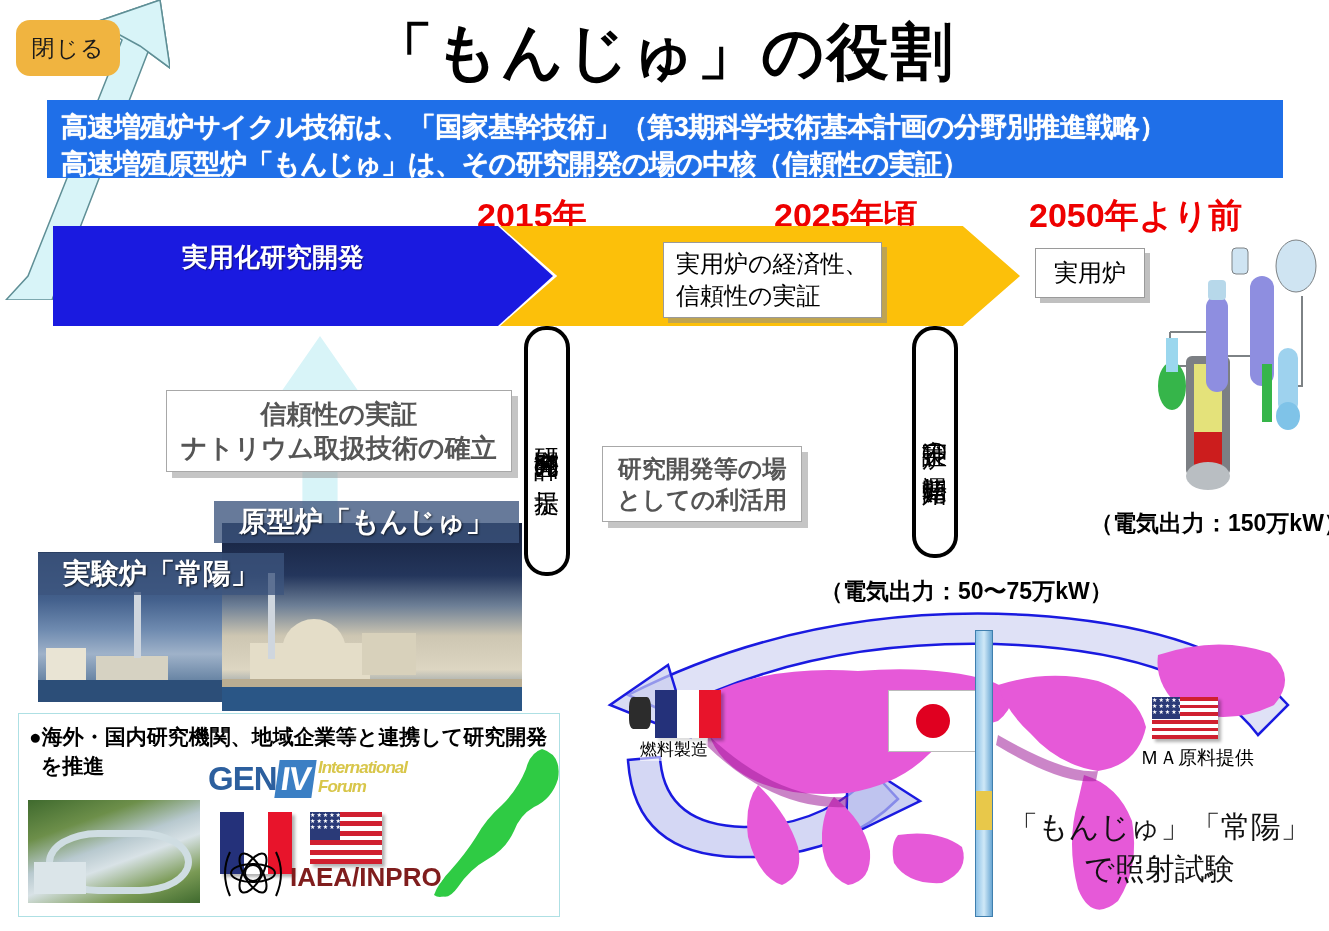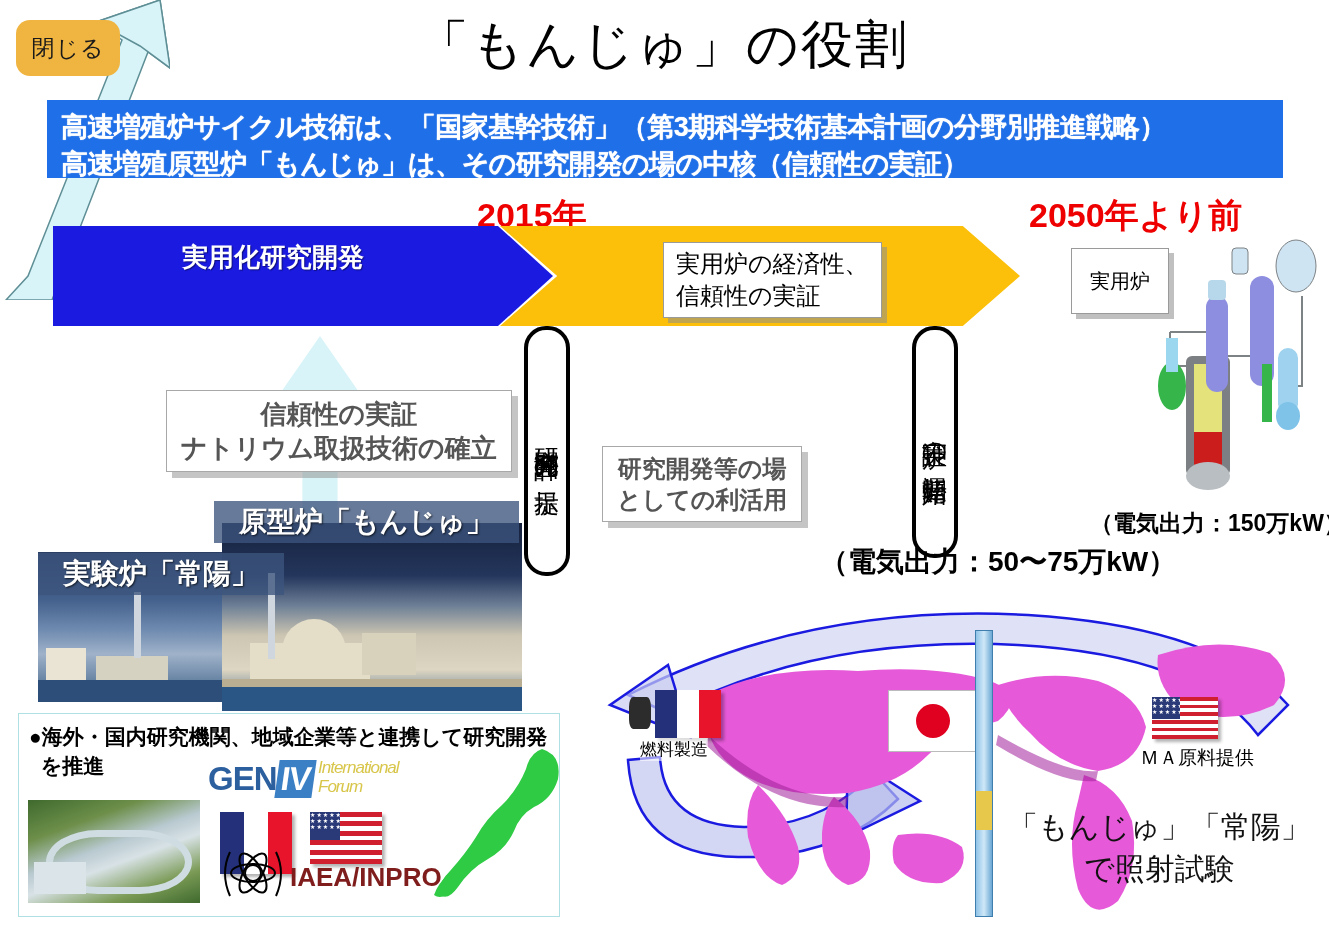--- a/index.html
+++ b/index.html
@@ -16,21 +16,21 @@
   
   #close-btn{
     position:absolute;left:16px;top:20px;width:104px;height:56px;
     background:#f0b440;border-radius:14px;
     display:flex;align-items:center;justify-content:center;
     font-size:23px;color:#1a1a1a;letter-spacing:1px;cursor:pointer;
   }
   
   #title{
     position:absolute;left:0;top:10px;width:1326px;
-    text-align:center;font-size:52px;font-weight:400;color:#000;
+    text-align:center;font-size:62px;font-weight:700;color:#000;
     letter-spacing:2px;
   }
   
   #banner{
     position:absolute;left:47px;top:100px;width:1236px;height:78px;
     background:#1f6fe8;
     padding:9px 0 0 14px;box-sizing:border-box;
   }
   #banner div{
     color:#fff;font-size:27px;font-weight:700;line-height:37px;
@@ -62,21 +62,21 @@
     clip-path:polygon(0 0, 89% 0, 100% 50%, 89% 100%, 0 100%, 11% 50%);
   }
   
   .wbox{
     position:absolute;background:#ffffff;border:1px solid #9a9a9a;
     box-shadow:5px 5px 0 rgba(140,140,140,.55);
     font-size:24px;color:#000;line-height:32px;
     padding:5px 12px;box-sizing:border-box;white-space:nowrap;
   }
   #box-econ{left:663px;top:242px;}
-  #box-comm{left:1035px;top:248px;font-size:20px;padding:16px 18px;margin-left:36px;}
+  #box-comm{left:1035px;top:248px;font-size:24px;padding:8px 18px;}
   
   .gbox{
     position:absolute;background:#ffffff;border:1px solid #a8a8a8;
     box-shadow:6px 6px 0 rgba(150,150,150,.55);
     color:#555;font-size:26px;line-height:34px;text-align:center;
     padding:6px 14px;box-sizing:border-box;white-space:nowrap;
     font-weight:700;
   }
   #box-reliab{left:166px;top:390px;}
   #box-rduse{left:602px;top:446px;font-size:24px;line-height:31px;}
@@ -142,21 +142,21 @@
   #gen4-logo{
     position:absolute;left:208px;top:760px;width:220px;height:54px;
     font-weight:700;color:#2c5f9e;font-size:33px;letter-spacing:-1px;
   }
   #gen4-logo .iv{
     display:inline-block;background:#3b7fc4;color:#fff;padding:0 4px;
     transform:skewX(-8deg);
   }
   #gen4-logo .intl{
     position:absolute;left:110px;top:-2px;font-size:17px;color:#d8c64a;
-    line-height:19px;font-style:italic;font-weight:400;
+    line-height:19px;font-style:italic;font-weight:700;
   }
   .flag{position:absolute;box-shadow:3px 3px 3px rgba(0,0,0,.3);}
   .flag-fr{background:linear-gradient(90deg,#24317a 0 33.3%,#fff 33.3% 66.6%,#e8142b 66.6% 100%);}
   .flag-us{
     background:
       repeating-linear-gradient(180deg,#d02030 0 9.1%,#fff 9.1% 18.2%);
     position:absolute;
   }
   .flag-us .canton{
     position:absolute;left:0;top:0;width:42%;height:53%;background:#2a3a78;
@@ -171,21 +171,21 @@
   #japan-map{
     position:absolute;left:430px;top:745px;width:140px;height:160px;
   }
   
   #reactor{position:absolute;left:1150px;top:236px;width:175px;height:280px;}
   #label-power-comm{
     position:absolute;left:1090px;top:508px;font-size:23px;color:#000;
     font-weight:700;white-space:nowrap;
   }
   #label-power-demo{
-    position:absolute;left:820px;top:543px;font-size:28px;color:#000;
+    position:absolute;left:820px;top:576px;font-size:23px;color:#000;
     font-weight:700;white-space:nowrap;
   }
   
   #worldmap{position:absolute;left:598px;top:585px;width:725px;height:346px;}
   .maplbl{
     position:absolute;font-size:17px;color:#000;white-space:nowrap;
     background:rgba(255,255,255,.55);
   }
   #lbl-fuel{left:640px;top:738px;text-align:right;}
   #lbl-ma{left:1140px;top:745px;font-size:19px;}
@@ -228,20 +228,21 @@
   <div id="title">「もんじゅ」の役割</div>
 
   
   <div id="banner">
     <div>高速増殖炉サイクル技術は、「国家基幹技術」（第3期科学技術基本計画の分野別推進戦略）</div>
     <div>高速増殖原型炉「もんじゅ」は、その研究開発の場の中核（信頼性の実証）</div>
   </div>
 
   
   <div class="year" id="year-2015">2015年</div>
+  <div class="year" id="year-2025">2025年頃</div>
   <div class="year" id="year-2050">2050年より前</div>
 
   
   <div id="arrow-yellow"></div>
   
   <div id="arrow-blue">
     <div class="lbl">
       <div>実用化研究開発</div>
     </div>
   </div>

